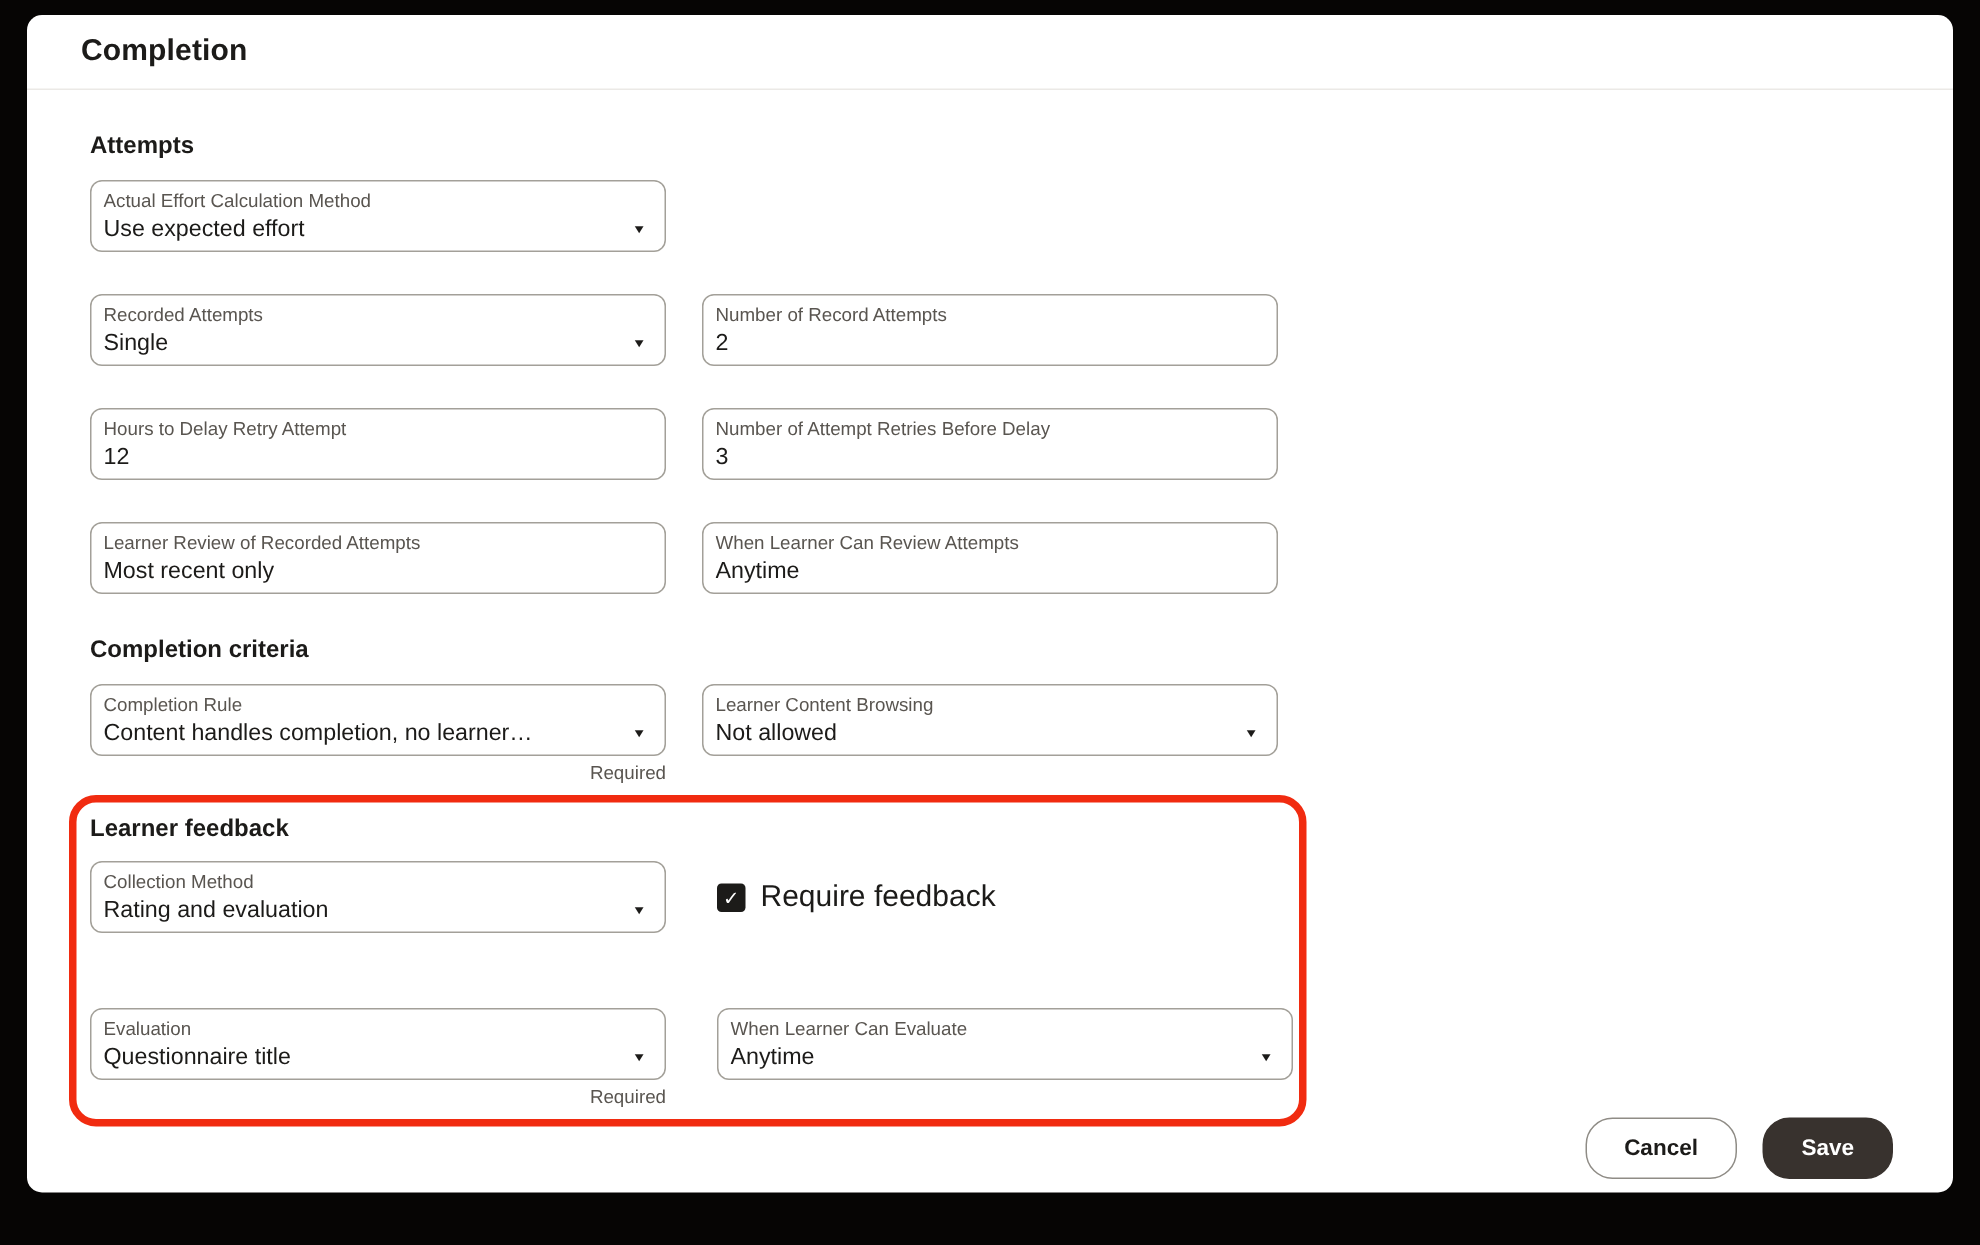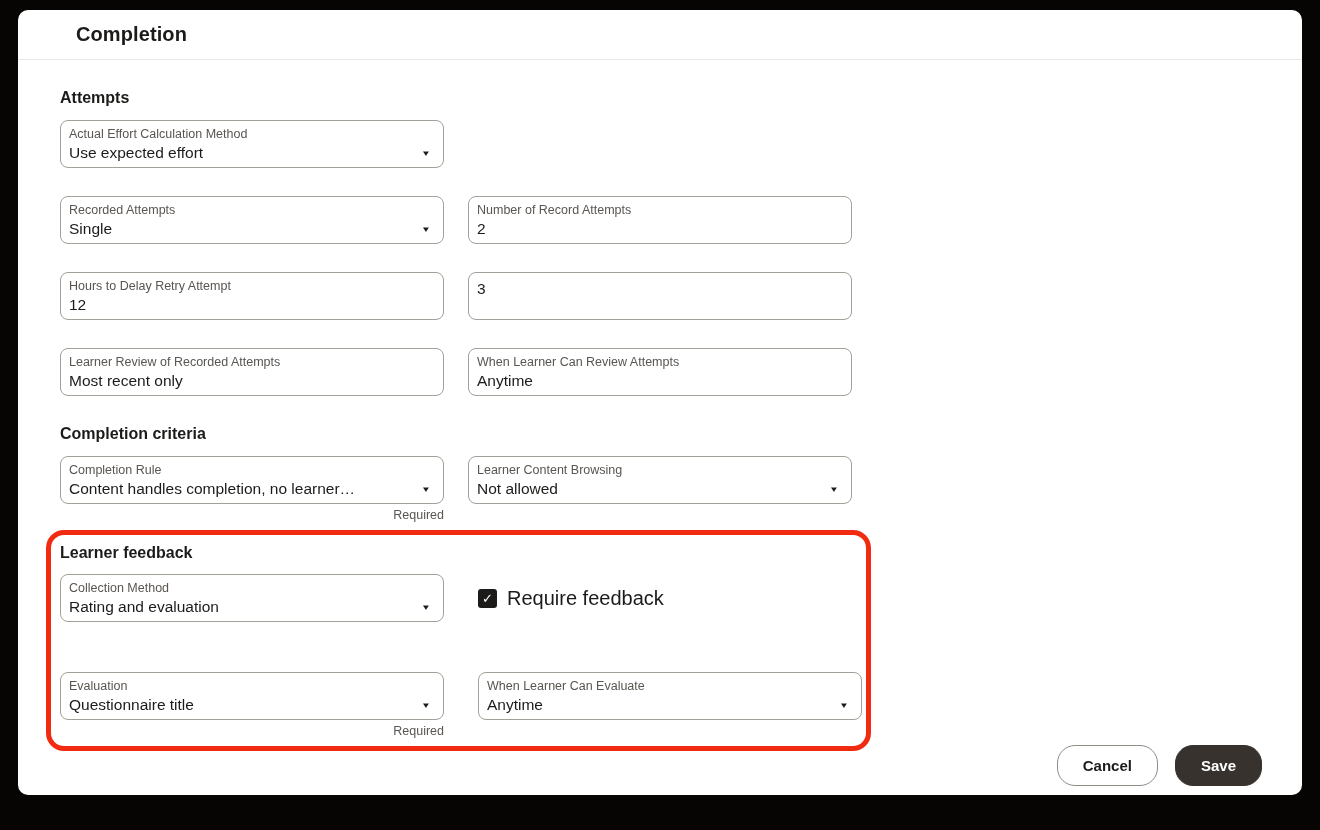--- a/index.html
+++ b/index.html
@@ -17,21 +17,21 @@
   .panel {
     position: absolute;
     left: 18px; top: 10px;
     width: 1284px; height: 785px;
     background: #ffffff;
     border-radius: 10px;
     overflow: hidden;
   }
   .panel-header {
     height: 50px;
-    padding: 0 58px;
+    padding: 0 36px;
     display: flex;
     align-items: center;
     border-bottom: 1px solid #ebe9e6;
   }
   .panel-title {
     font-size: 20px;
     font-weight: 700;
     color: #1c1b19;
     letter-spacing: 0.1px;
   }
@@ -209,20 +209,21 @@
           <input class="finput" type="text" value="2" style="">
         </div>
       </div>
 
       <div class="row">
         <div class="field">
           <div class="flabel">Hours to Delay Retry Attempt</div>
           <input class="finput" type="text" value="12" style="">
         </div>
         <div class="field">
+          <div class="flabel">Number of Attempt Retries Before Delay</div>
           <input class="finput" type="text" value="3" style="">
         </div>
       </div>
 
       <div class="row">
         <div class="field">
           <div class="flabel">Learner Review of Recorded Attempts</div>
           <input class="finput" type="text" value="Most recent only" style="">
         </div>
         <div class="field">

